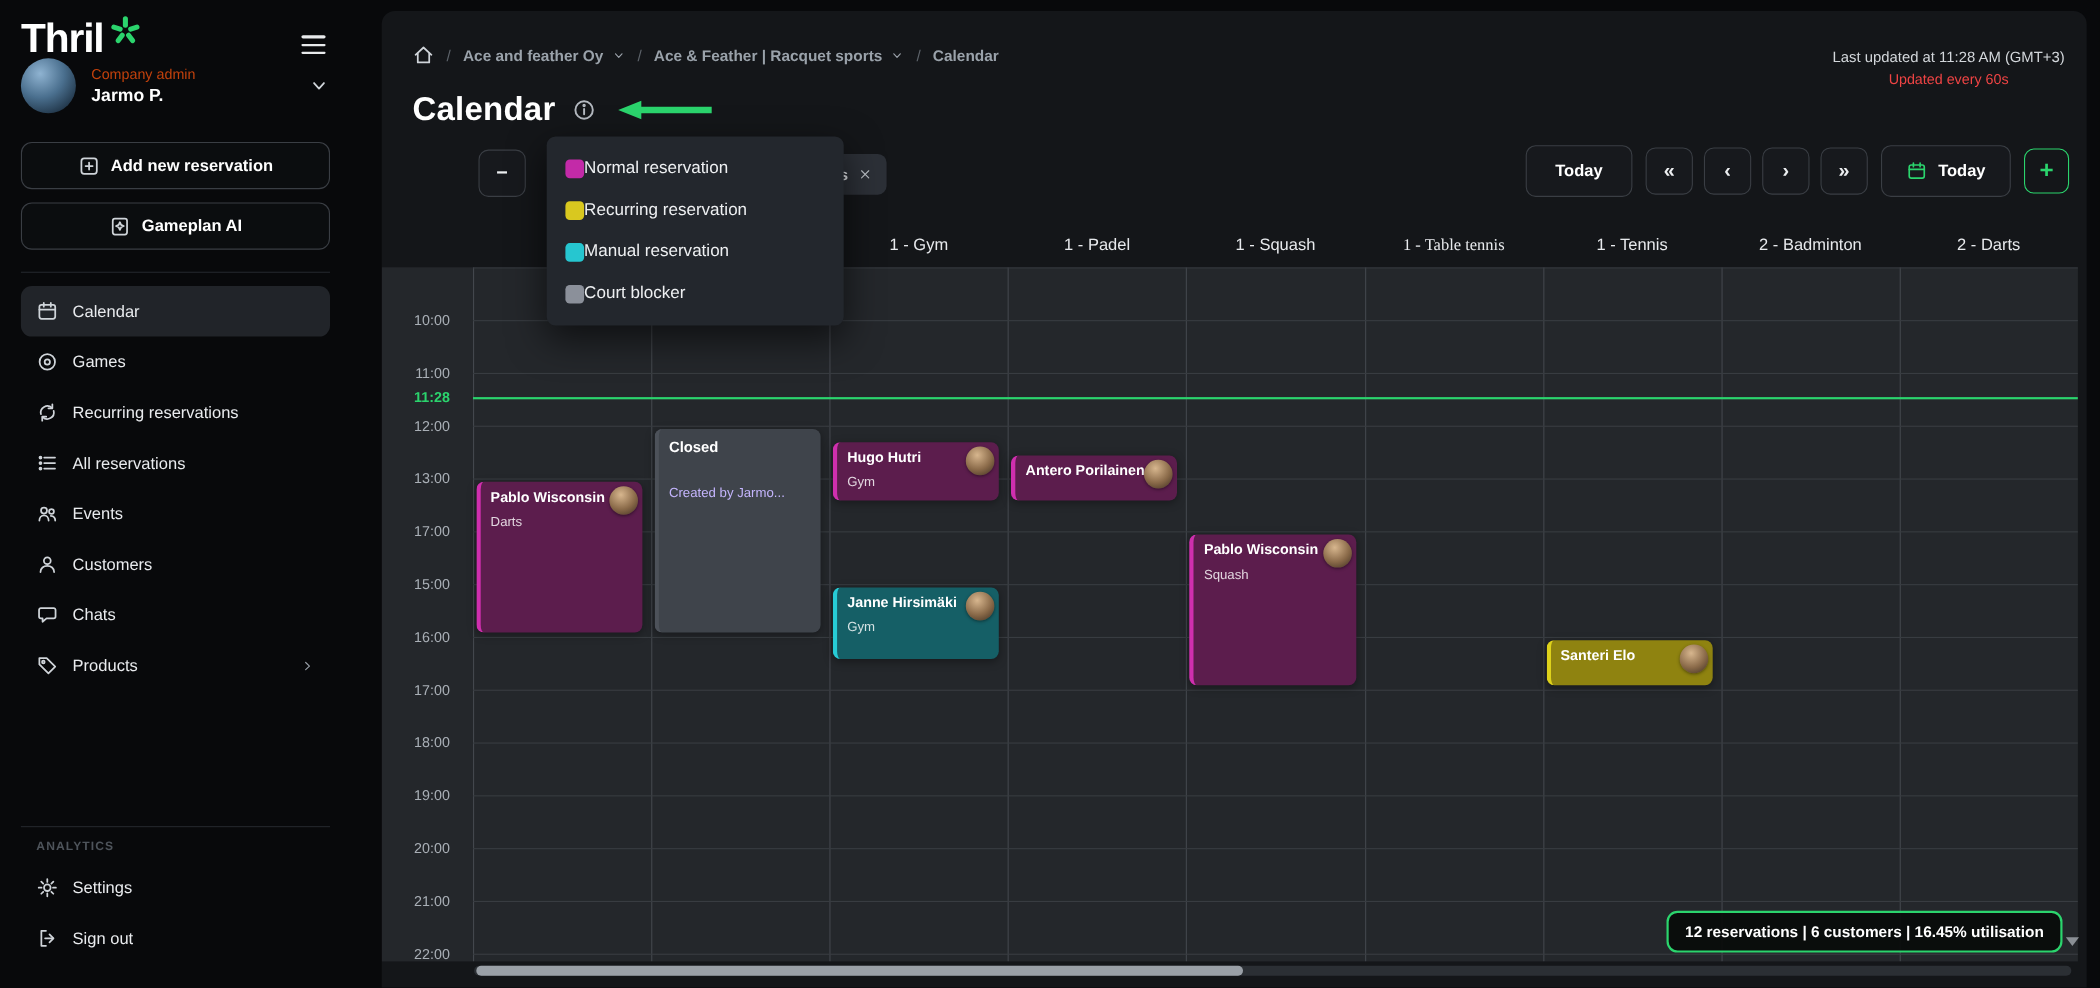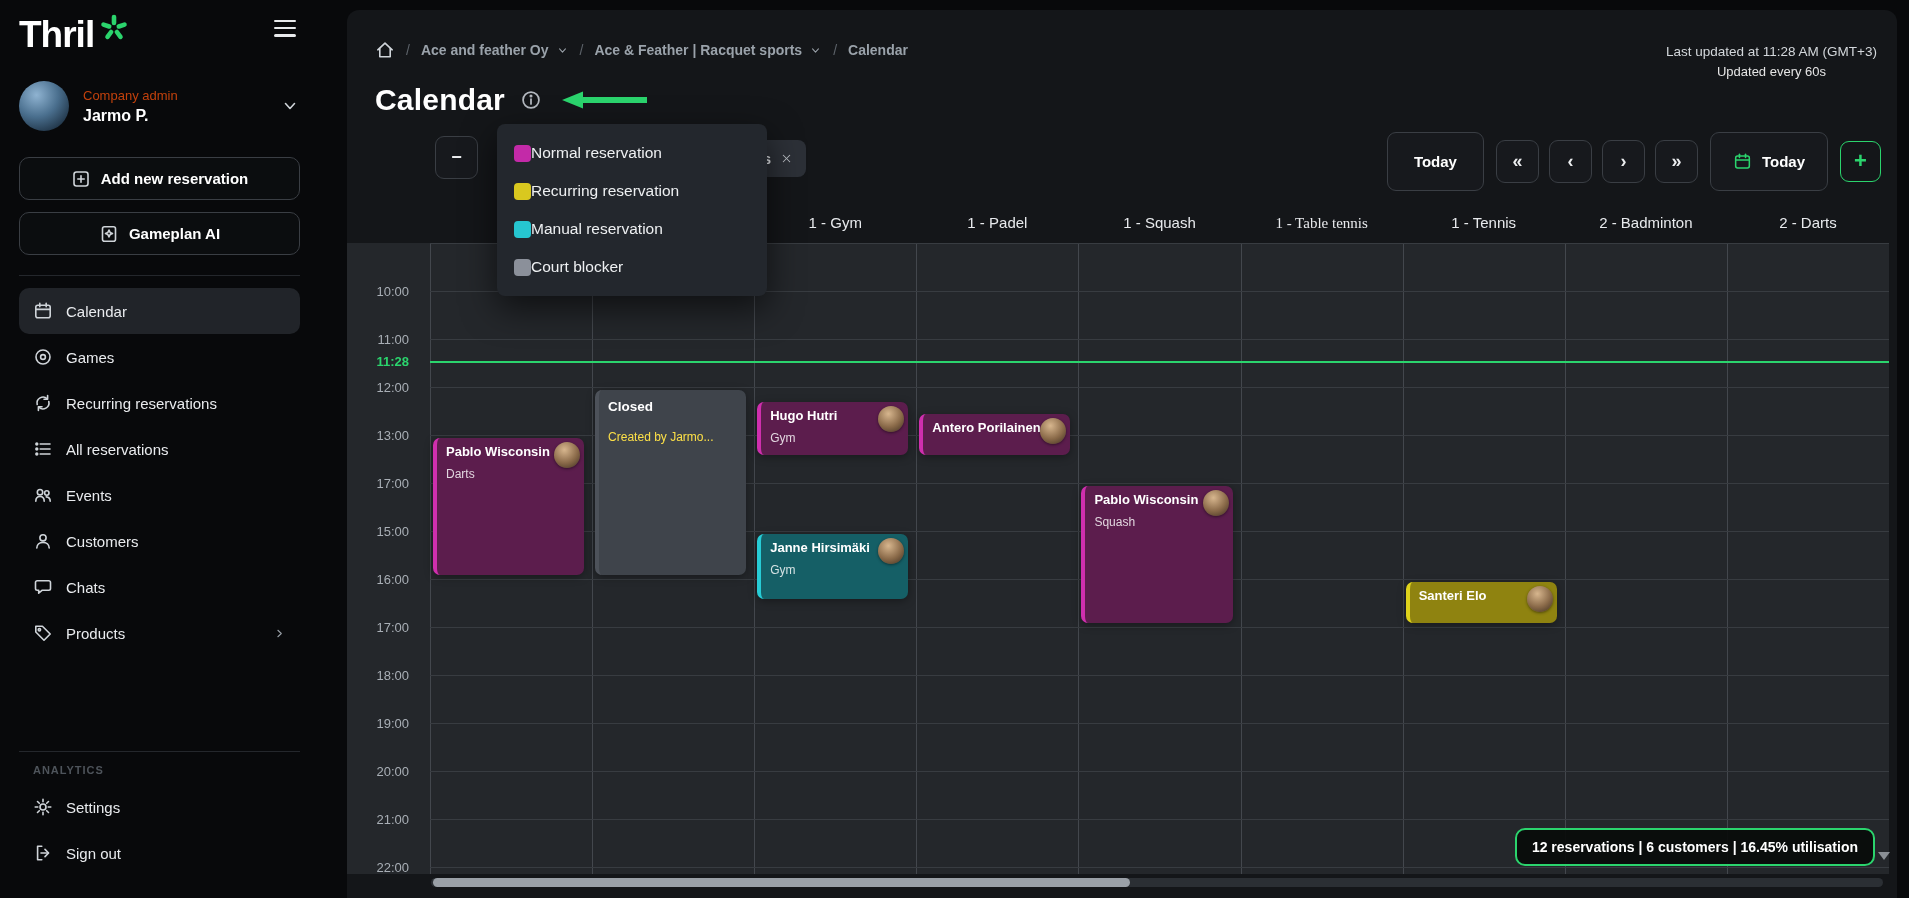--- a/index.html
+++ b/index.html
@@ -4,21 +4,21 @@
 <style>
 *{margin:0;padding:0;box-sizing:border-box;font-family:"Liberation Sans",sans-serif}
 html,body{width:1909px;height:898px;overflow:hidden;background:#08090b;color:#fff}
 button{font-family:inherit;cursor:pointer}
 .icn{width:20px;height:20px;fill:none;stroke:#cfd4d9;stroke-width:1.6;stroke-linecap:round;stroke-linejoin:round;flex-shrink:0}
 .icn.green{stroke:#2bd46d}
 .icn.chev-sm{width:13px;height:13px;stroke:#9aa1a9}
 .app{display:flex;width:100%;height:100%}
 
 .sidebar{width:347px;flex-shrink:0;display:flex;flex-direction:column;padding:16px 0 22px 19px}
-.side-top{width:281px;display:flex;justify-content:space-between;align-items:flex-start;margin-bottom:28px}
+.side-top{width:281px;display:flex;justify-content:space-between;align-items:flex-end;}
 .logo{display:flex;align-items:flex-start;gap:5px;cursor:pointer}
 .logo-text{font-size:37px;font-weight:bold;letter-spacing:-1px;line-height:1}
 .logo-mark{width:30px;height:30px;margin-top:-3px}
 .hamburger{display:flex;flex-direction:column;gap:5px;cursor:pointer;padding:4px}
 .hamburger span{display:block;width:22px;height:2.2px;background:#e8eaec;border-radius:2px}
 .user-row{width:281px;display:flex;align-items:center;gap:14px;margin-bottom:26px;cursor:pointer}
 .avatar{width:50px;height:50px;border-radius:50%;flex-shrink:0;background:radial-gradient(circle at 35% 28%,#8fb3d1,#4a6f8e 45%,#243a4e 78%,#141f29)}
 .user-meta{flex:1}
 .user-role{font-size:13px;color:#c2410c}
 .user-name{font-size:16px;font-weight:bold;margin-top:4px}
@@ -33,36 +33,36 @@
 .section-label{font-size:11px;letter-spacing:.09em;color:#4e545b;margin:8px 0 8px 14px;font-weight:bold}
 
 .panel{position:relative;flex:1;margin:10px 12px 0 0;background:#141619;border-radius:12px 12px 0 0;overflow:hidden}
 .crumbs{display:flex;align-items:center;gap:11px;padding:30px 0 0 28px;font-size:14px;color:#98a0a8}
 .crumb-home{display:flex;cursor:pointer}
 .crumb-items{display:flex;align-items:center;gap:11px}
 .crumb{display:flex;align-items:center;gap:7px;cursor:pointer;font-weight:bold;color:#9aa2aa}
 .crumb-sep{color:#5d636a}
 .updated{position:absolute;top:34px;right:20px;text-align:center}
 .upd-1{font-size:13.5px;color:#d3d7db}
-.upd-2{font-size:13px;color:#e5e5e5;margin-top:5px}
+.upd-2{font-size:13px;color:#ef4444;margin-top:5px}
 .title-row{display:flex;align-items:center;gap:15px;margin:20px 0 0 28px;height:40px}
 .title-row h1{font-size:30px;font-weight:bold;letter-spacing:.2px}
 .info-wrap{display:flex;cursor:pointer}
 .info-wrap .icn{width:22px;height:22px;stroke:#b4b9c0}
 .annot{margin-left:2px}
 .toolbar{position:absolute;left:0;right:0;top:118px;height:50px}
 .btn-minus{position:absolute;left:88px;top:8px}
 .sq-btn{width:43px;height:43px;display:flex;align-items:center;justify-content:center;background:#17191d;border:1px solid #3a3e44;border-radius:9px;color:#eceef0;font-size:18px;font-weight:bold}
 .chip{position:absolute;left:215px;top:12px;width:244px;height:37px;background:#2c3037;border-radius:8px;display:flex;align-items:center;justify-content:flex-end;gap:9px;padding:0 13px;cursor:pointer}
 .chip-label{font-size:14px;color:#e2e5e9;font-weight:bold}
 .chip-x{display:flex;cursor:pointer}
 .chip-x .icn{width:13px;height:13px;stroke:#b9bec4}
 .tb-right{position:absolute;right:16px;top:4px;display:flex;align-items:center;gap:12px}
 .tb-nav{display:flex;gap:10px}
-.btn{height:59px;padding:0 26px;display:flex;align-items:center;gap:10px;background:#17191d;border:1px solid #3a3e44;border-radius:9px;color:#fff;font-size:15px;font-weight:bold}
+.btn{height:47px;padding:0 26px;display:flex;align-items:center;gap:10px;background:#17191d;border:1px solid #3a3e44;border-radius:9px;color:#fff;font-size:15px;font-weight:bold}
 .btn-date{padding:0 22px}
 .btn-date .icn{width:19px;height:19px}
 .btn-add{width:41px;height:41px;background:transparent;border:1.6px solid #2bd46d;border-radius:9px;color:#2bd46d;font-size:22px;font-weight:bold;display:flex;align-items:center;justify-content:center;padding-bottom:2px}
 .legend-popup{position:absolute;left:150px;top:114px;width:270px;padding:10px 0;background:#23272d;border-radius:8px;box-shadow:0 12px 34px rgba(0,0,0,.6);z-index:50}
 .legend-row{display:flex;align-items:center;height:38px;padding:0 17px}
 .swatch{width:17px;height:17px;border-radius:4px;flex-shrink:0}
 .legend-label{font-size:15.5px;color:#eef0f2}
 
 .cal{position:absolute;left:0;right:8px;top:195px;bottom:24px}
 .cal-heads{position:absolute;top:0;left:0;right:0;height:38px}
@@ -75,21 +75,21 @@
 .now-line{position:absolute;left:83px;right:0;height:2px;background:#2bd46d;z-index:6}
 .ev{position:absolute;border-radius:7px;border-left:4px solid;padding:7px 9px;z-index:4;cursor:pointer;box-shadow:0 2px 8px rgba(0,0,0,.35);overflow:hidden}
 .ev-title{font-size:13px;font-weight:bold;line-height:1.15;white-space:nowrap;overflow:hidden;padding-right:24px}
 .ev-sub{font-size:12px;color:rgba(255,255,255,.82);margin-top:7px}
 .ev-av{position:absolute;top:4px;right:4px;width:26px;height:26px;border-radius:50%;background:radial-gradient(circle at 40% 30%,#d7b68e,#8a6a49 55%,#4a3827 92%);box-shadow:0 1px 3px rgba(0,0,0,.45)}
 .ev-normal{background:#5c1d4d;border-color:#cf2fae}
 .ev-manual{background:#155f66;border-color:#27ccd6}
 .ev-recurring{background:#8f8310;border-color:#ded21b}
 .ev-blocker{background:#3f444b;border-color:#4d525a;padding-top:9px}
 .ev-blocker .ev-title{font-size:13.5px}
-.ev-blocker .ev-sub{margin-top:15px;color:#fde047}
+.ev-blocker .ev-sub{margin-top:26px;color:#c4b5fd}
 .badge{position:absolute;right:22px;bottom:32px;z-index:40;border:2px solid #2bd46d;border-radius:10px;padding:9px 15px;background:rgba(9,11,10,.92);font-size:14px;font-weight:bold;color:#fff}
 .scroll-down{position:absolute;right:7px;bottom:38px;width:0;height:0;border-left:6px solid transparent;border-right:6px solid transparent;border-top:8px solid #8a8f95;z-index:41;cursor:pointer}
 .hscroll{position:absolute;left:84px;right:14px;bottom:11px;height:9px;background:#2b2f34;border-radius:5px;z-index:45;cursor:pointer}
 .hthumb{position:absolute;left:2px;top:0;height:9px;width:697px;background:#9aa0a7;border-radius:5px}
 </style>
 </head>
 <body>
 
 <div class="app">
 

